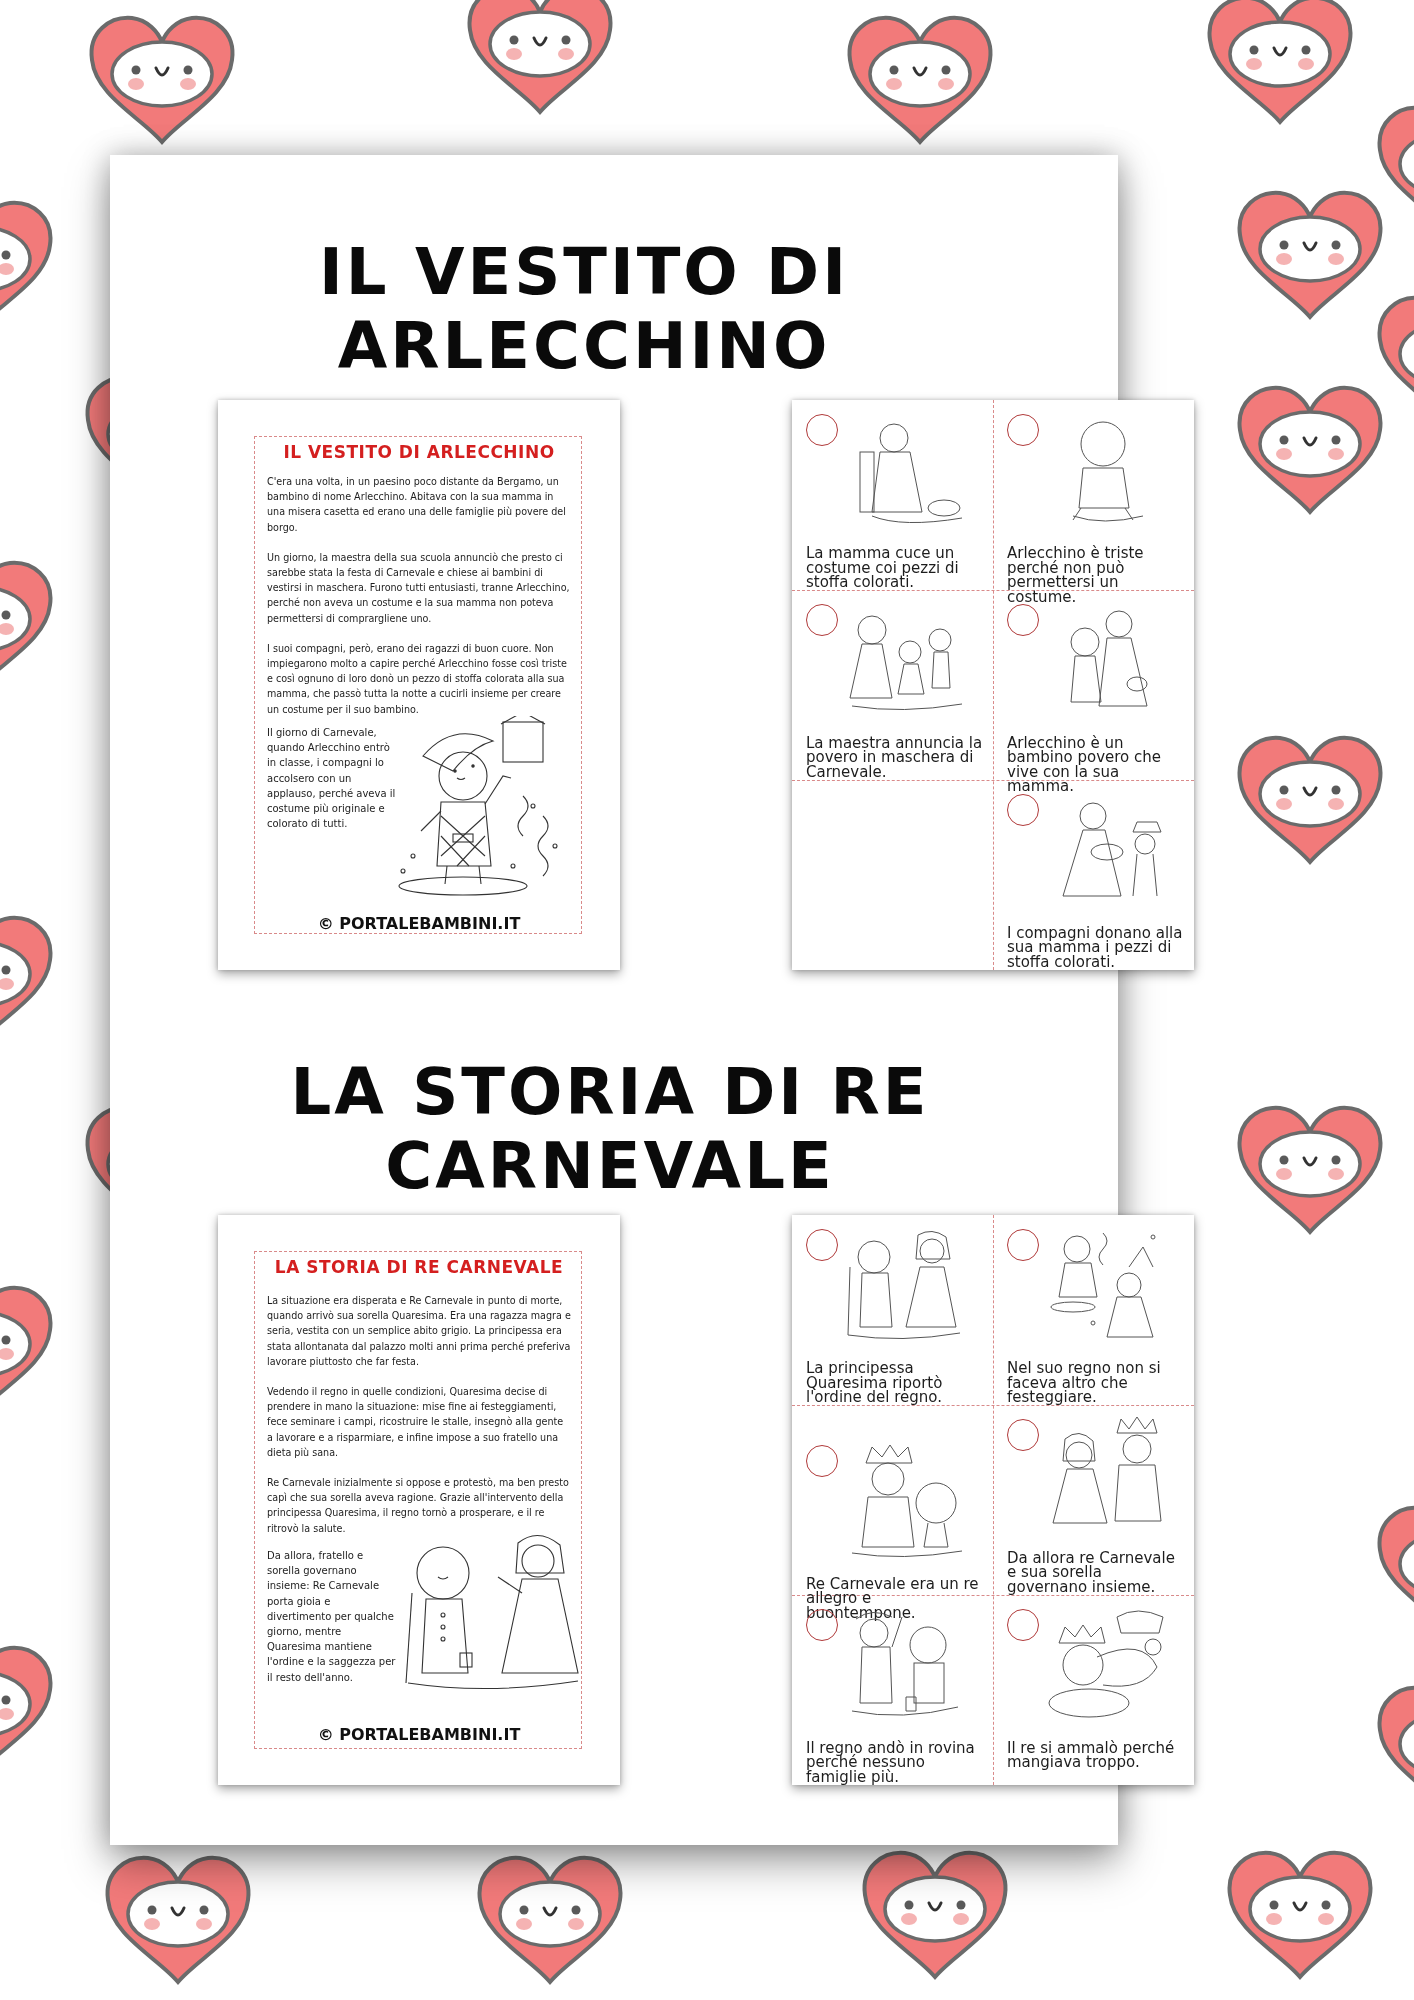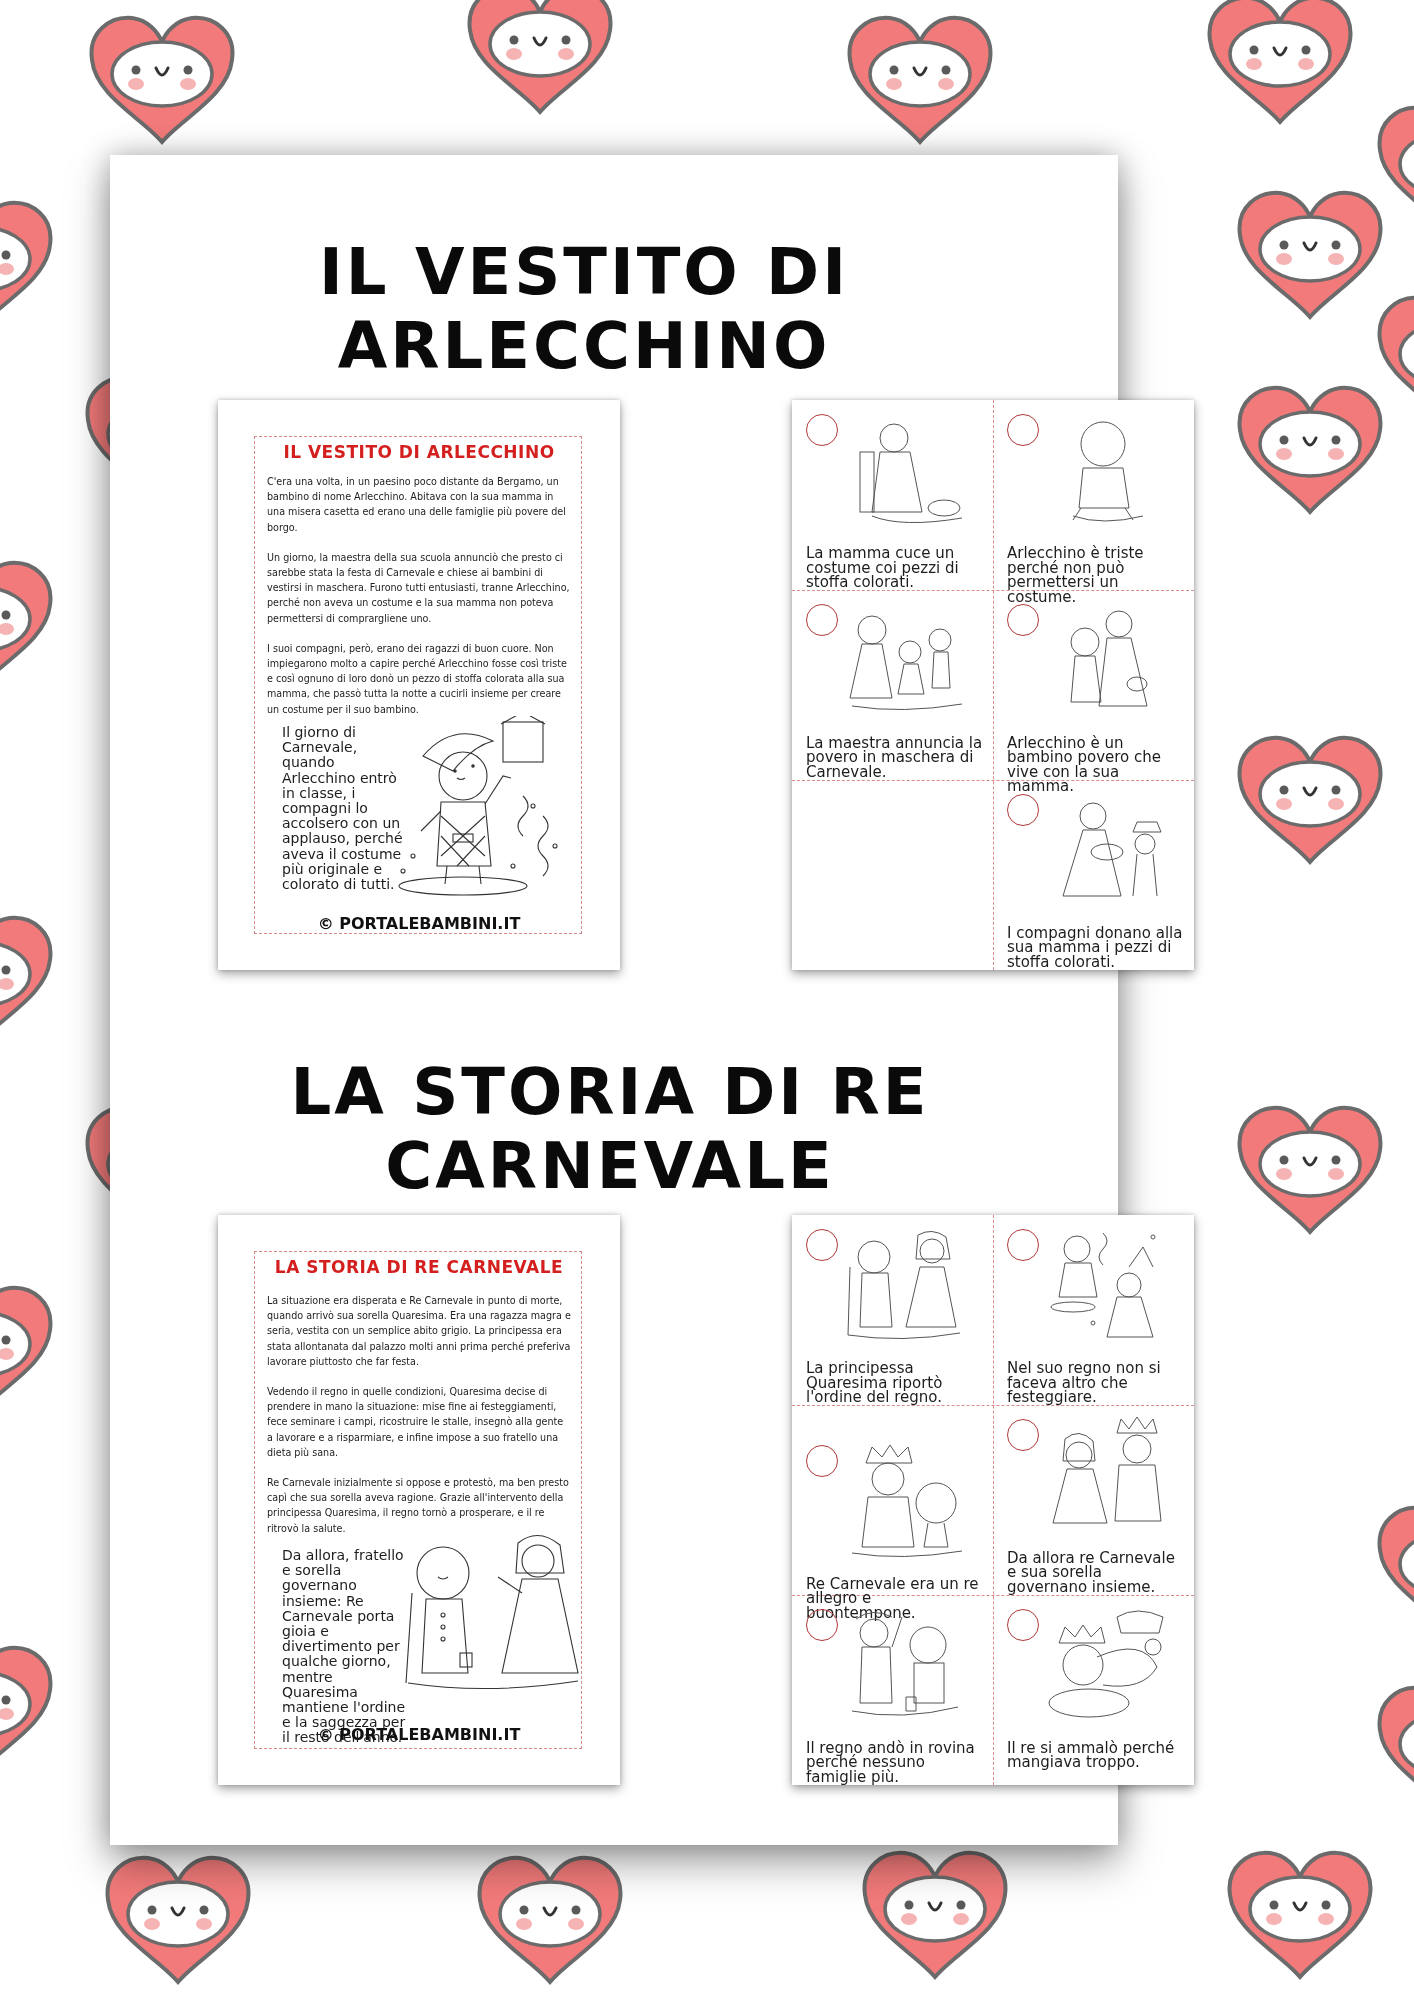--- a/index.html
+++ b/index.html
@@ -38,22 +38,22 @@
   .story-title {
     position: absolute; left: 0; right: 0; top: 42px; text-align: center;
     font-weight: 900; color: #d41f1f; font-size: 17px; letter-spacing: 0.5px;
   }
   .story-body {
     position: absolute; left: 49px; right: 48px; top: 74px;
     font-size: 9.6px; line-height: 15.2px; color: #1d1d1d;
   }
   .story-body p { margin-bottom: 15px; }
   .story-tail {
-    position: absolute; left: 64px; width: 130px;
-    font-size: 14px; line-height: 15.2px; color: #1d1d1d;
+    position: absolute; left: 49px; width: 130px;
+    font-size: 10px; line-height: 15.2px; color: #1d1d1d;
   }
   .story-illustration {
     position: absolute; border: none;
   }
   .story-footer {
     position: absolute; left: 0; right: 0; text-align: center;
     font-size: 16px; font-weight: 900; color: #111;
   }
 
   .card-grid { position: absolute; inset: 0; }

